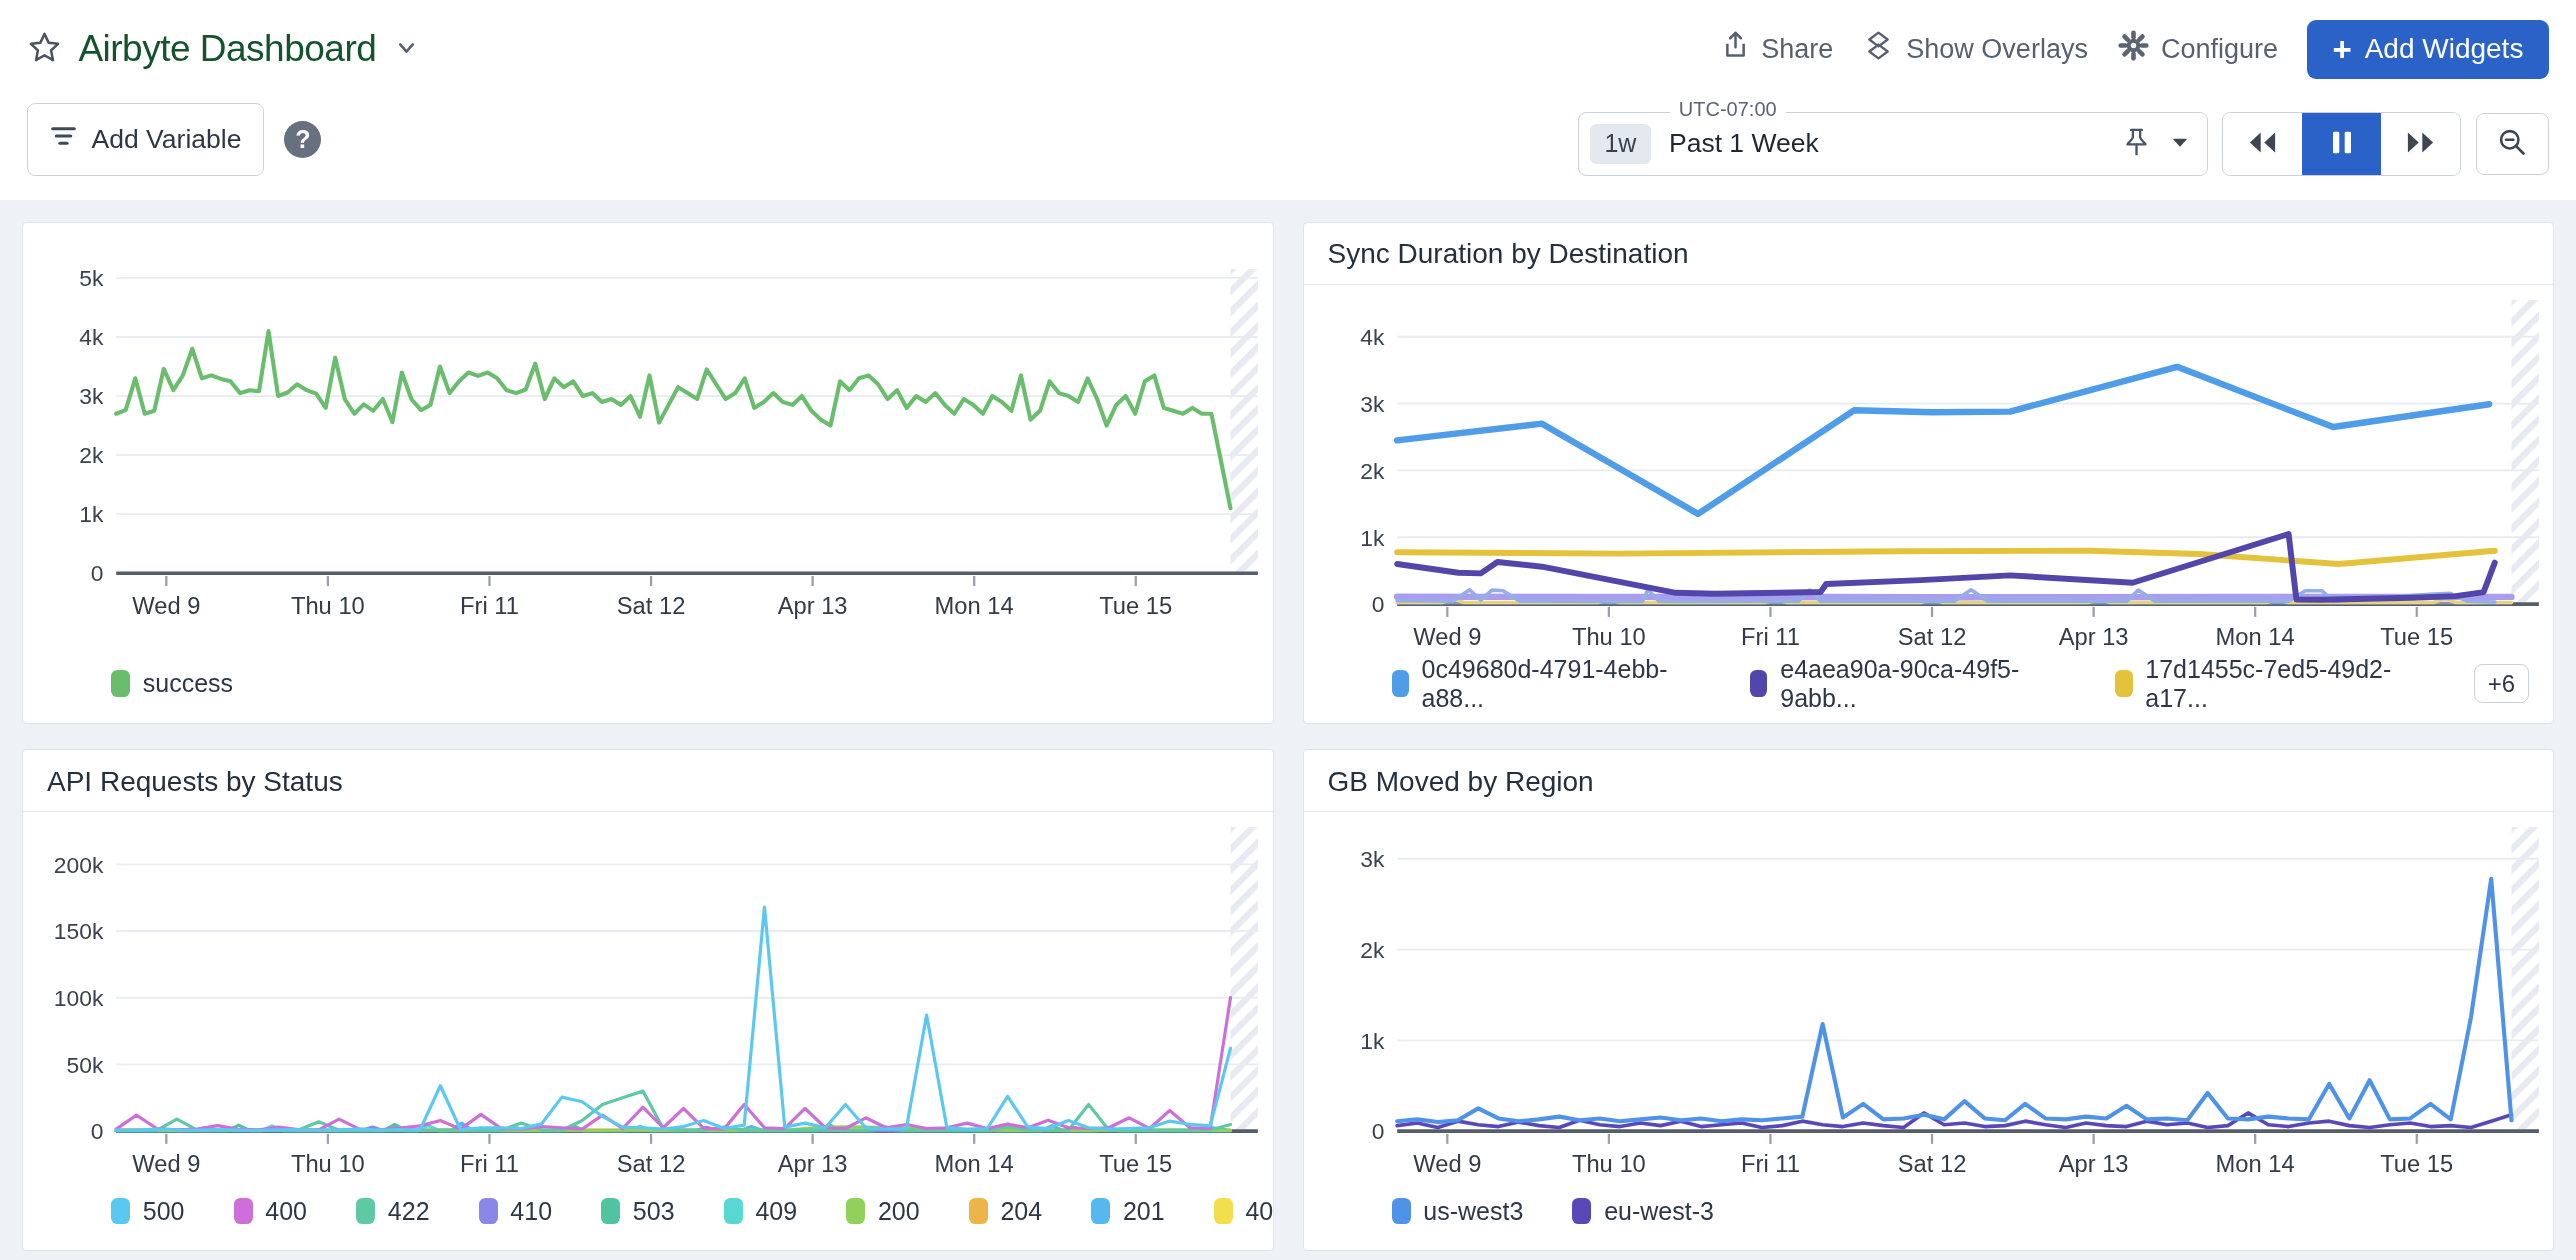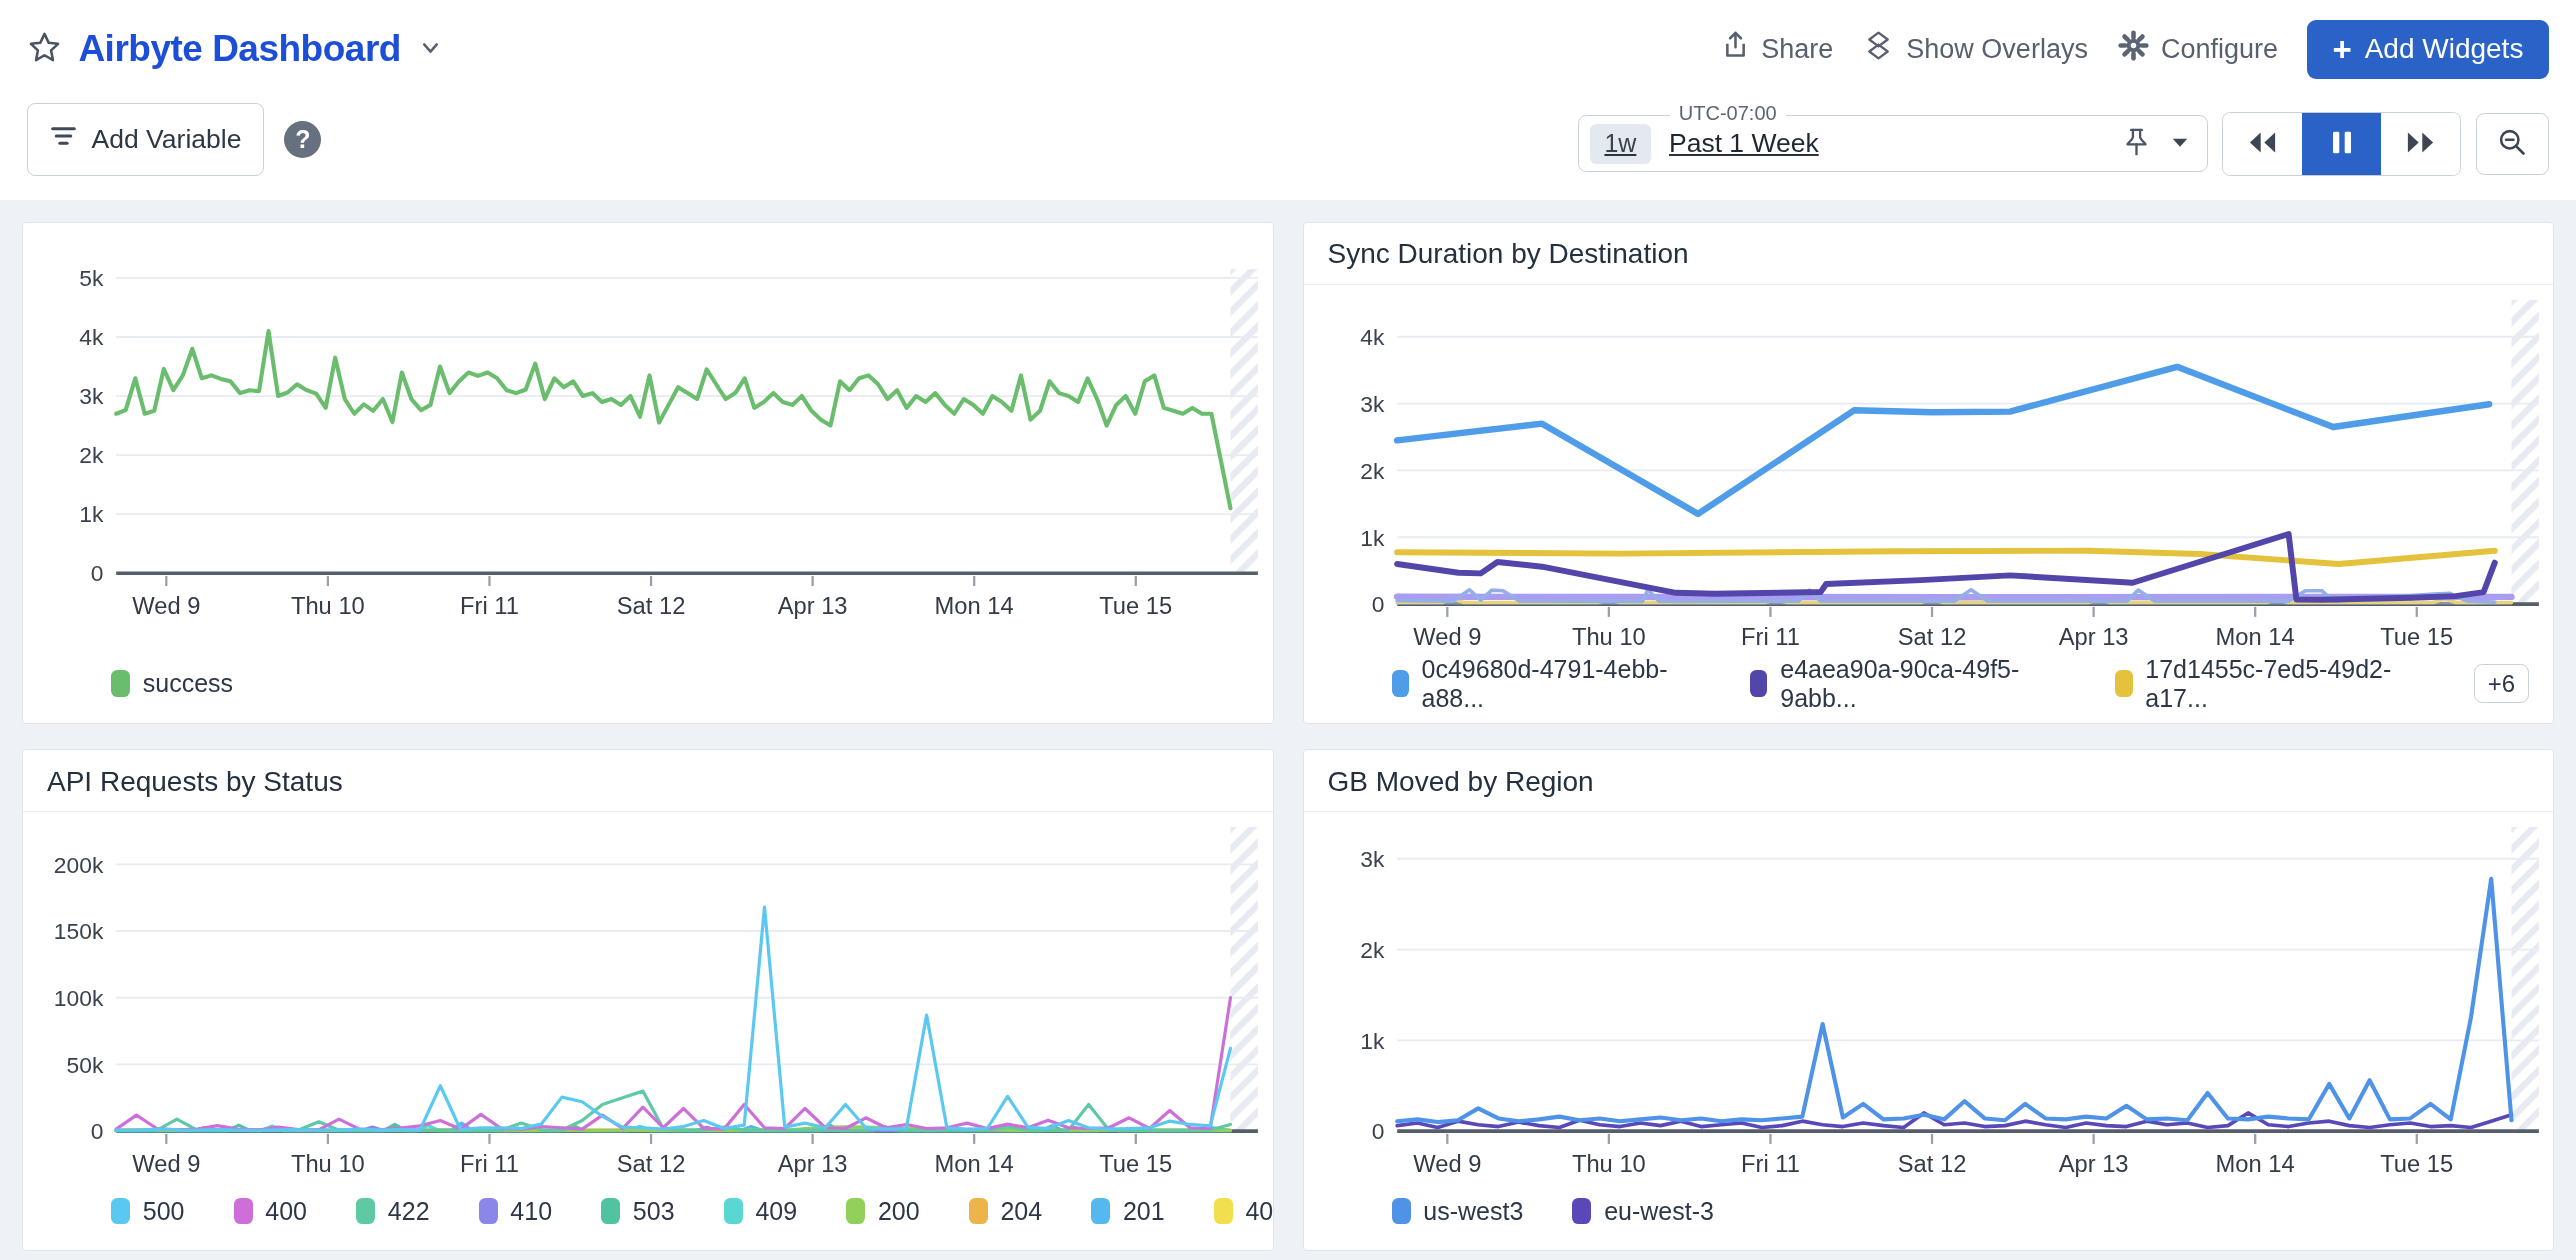--- a/index.html
+++ b/index.html
@@ -3,42 +3,42 @@
 <meta charset="utf-8">
 <style>
   * { box-sizing: border-box; margin: 0; padding: 0; }
   html,body { width: 2576px; height: 1261px; overflow: hidden; }
   body { font-family: "Liberation Sans", "DejaVu Sans", sans-serif; background: #eef1f6; color: #2a3340; }
 
   
   .header { background: #fff; padding: 20px 27px 24px 27px; }
   .header-row1 { display: flex; align-items: center; justify-content: space-between; }
   .title-group { display: flex; align-items: center; gap: 16.4px; }
-  .page-title { font-size: 37px; font-weight: 700; color: #1d4ed8; letter-spacing: -0.5px; }
+  .page-title { font-size: 37px; font-weight: 400; color: #14532d; letter-spacing: -0.5px; }
   .icon-btn { background: none; border: none; cursor: pointer; display: flex; align-items: center; }
   .header-actions { display: flex; align-items: center; gap: 29px; }
   .text-btn { display: flex; align-items: center; gap: 11px; background: none; border: none;
               font-size: 27px; color: #57606e; font-weight: 500; cursor: pointer;
               font-family: "Liberation Sans", sans-serif; }
   .primary-btn { display: flex; align-items: center; gap: 12.8px; background: #2b62c8; color: #fff;
                  border: none; border-radius: 9px; padding: 12.8px 25.6px; font-size: 28px; font-weight: 500;
                  cursor: pointer; font-family: "Liberation Sans", sans-serif; }
   .primary-btn .plus { font-size: 33px; font-weight: 600; line-height: 1; }
 
   .header-row2 { display: flex; align-items: flex-end; justify-content: space-between; margin-top: 24px; }
   .row2-left { display: flex; align-items: center; gap: 20px; }
   .outline-btn { display: flex; align-items: center; gap: 14.6px; background: #fff; border: 1.4px solid #c9d0dc;
                  border-radius: 8.2px; padding: 20px 22px; font-size: 26.5px; color: #2e3845; cursor: pointer;
                  font-family: "Liberation Sans", sans-serif; }
   .help-circle { width: 37px; height: 37px; border-radius: 50%; background: #67707e; color: #fff;
                  font-size: 25px; font-weight: 700; display: flex; align-items: center; justify-content: center;
                  border: none; cursor: pointer; }
   .row2-right { display: flex; align-items: center; gap: 14.6px; }
   .time-fieldset { border: 1.4px solid #c9d0dc; border-radius: 8.2px; padding: 0 16.4px 0 11px;
-                   height: 57px; min-width: 630px; display: flex; align-items: center; position: relative; background:#fff;text-decoration:underline; }
+                   height: 64px; min-width: 630px; display: flex; align-items: center; position: relative; background:#fff; }
   .tz-label { position: absolute; top: -14.6px; left: 91px; background: #fff; padding: 0 9px;
               font-size: 20px; color: #5b6troke574; color:#5b6574; }
   .time-inner { display: flex; align-items: center; gap: 18px; width: 100%; }
   .range-badge { background: #e4e8ef; border-radius: 6.4px; padding: 5.5px 14.6px; font-size: 25px; color: #39424e; }
   .range-label { font-size: 26.5px; color: #1f2733; }
   .time-icons { margin-left: auto; display: flex; align-items: center; gap: 20px; }
   .media-group { display: flex; border: 1.4px solid #c9d0dc; border-radius: 8.2px; overflow: hidden; background: #fff; }
   .media-btn { width: 79px; height: 62px; background: #fff; border: none; display: flex;
                align-items: center; justify-content: center; cursor: pointer; }
   .media-btn.active { background: #2b62c8; }

